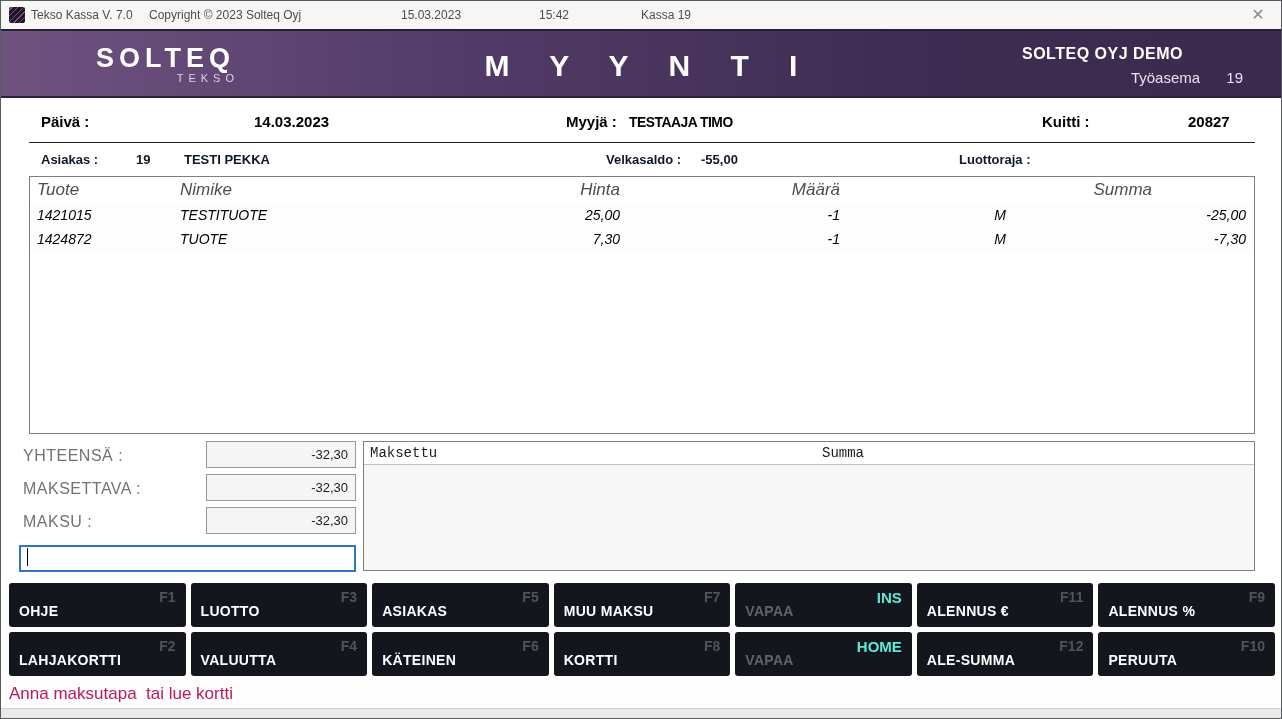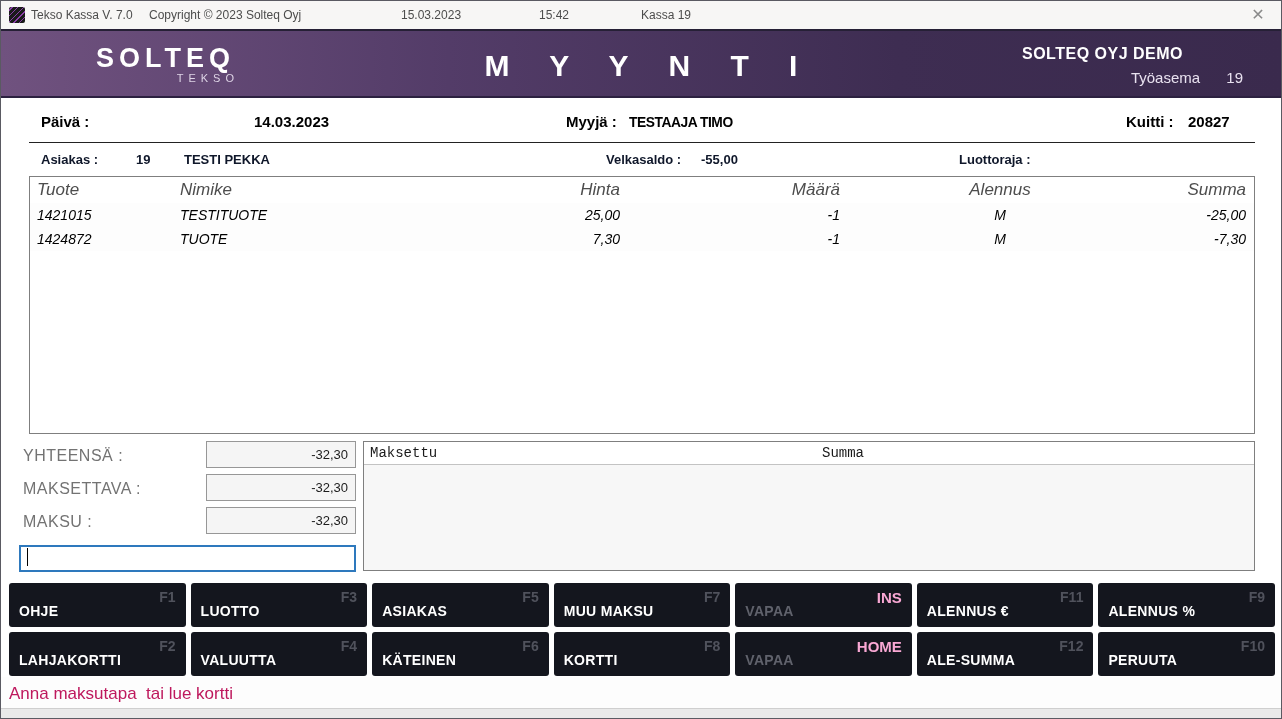--- a/index.html
+++ b/index.html
@@ -55,21 +55,21 @@
   }
   .workstation .ws-val { display: inline-block; margin-left: 22px; }
 
   
   .info1 { position: absolute; left: 0; top: 97px; width: 100%; height: 44px; font-weight: bold; font-size: 15px; color: #000; }
   .info1 span { position: absolute; top: 15px; white-space: nowrap; }
   .i1-paiva { left: 40px; }
   .i1-date  { left: 253px; }
   .i1-myyja { left: 565px; }
   .i1-myyja-val { left: 628px; letter-spacing: -0.5px; transform: scaleX(0.92); transform-origin: left; }
-  .i1-kuitti { left: 1125px; text-align: center; }
+  .i1-kuitti { left: 1041px; text-align: center; }
   .i1-kuitti-val { left: 1187px; }
   .rule1 { position: absolute; left: 28px; top: 141px; width: 1226px; border-top: 1px solid #222; }
 
   
   .info2 { position: absolute; left: 0; top: 142px; width: 100%; height: 33px; font-weight: bold; font-size: 13px; color: #0f172a; }
   .info2 span { position: absolute; top: 9px; white-space: nowrap; }
   .i2-asiakas { left: 40px; }
   .i2-asno    { left: 135px; }
   .i2-asname  { left: 183px; }
   .i2-velka   { left: 605px; }
@@ -132,21 +132,21 @@
   }
   .fkey .lbl {
     position: absolute; left: 10px; bottom: 8px; color: #ffffff;
     font-size: 14px; font-weight: bold; letter-spacing: 0.3px; white-space: nowrap;
   }
   .fkey .key {
     position: absolute; right: 10px; top: 6px; color: #50525c;
     font-size: 14px; font-weight: bold;
   }
   .fkey.disabled .lbl { color: #60626c; }
-  .fkey.disabled .key { color: #f9a8d4; font-size: 15px; }
+  .fkey.disabled .key { color: #5eead4; font-size: 15px; }
 
   
   .statusbar {
     position: absolute; left: 0; top: 676px; width: 100%; height: 31px;
     background: #fdfdfd; font-size: 17px; color: #be185d;
   }
   .statusbar span { position: absolute; left: 8px; top: 7px; white-space: pre; }
   .bottom-strip {
     position: absolute; left: 0; top: 707px; width: 100%; height: 12px;
     background: #e9e9e9; border-top: 1px solid #cfcfcf;
@@ -202,21 +202,20 @@
     <span class="i2-luotto">Luottoraja :</span>
     <span class="i2-luottoval"></span>
   </div>
 
   <div class="items">
     <div class="items-grid items-head">
       <div class="c-tuote">Tuote</div>
       <div class="c-nimike">Nimike</div>
       <div class="c-hinta">Hinta</div>
       <div class="c-maara">Määrä</div>
-      <div class="c-alennus">Alennus</div>
       <div class="c-summa">Summa</div>
     </div>
     <div class="items-grid items-row">
       <div class="c-tuote">1421015</div>
       <div class="c-nimike">TESTITUOTE</div>
       <div class="c-hinta">25,00</div>
       <div class="c-maara">-1</div>
       <div class="c-alennus">M</div>
       <div class="c-summa">-25,00</div>
     </div>

